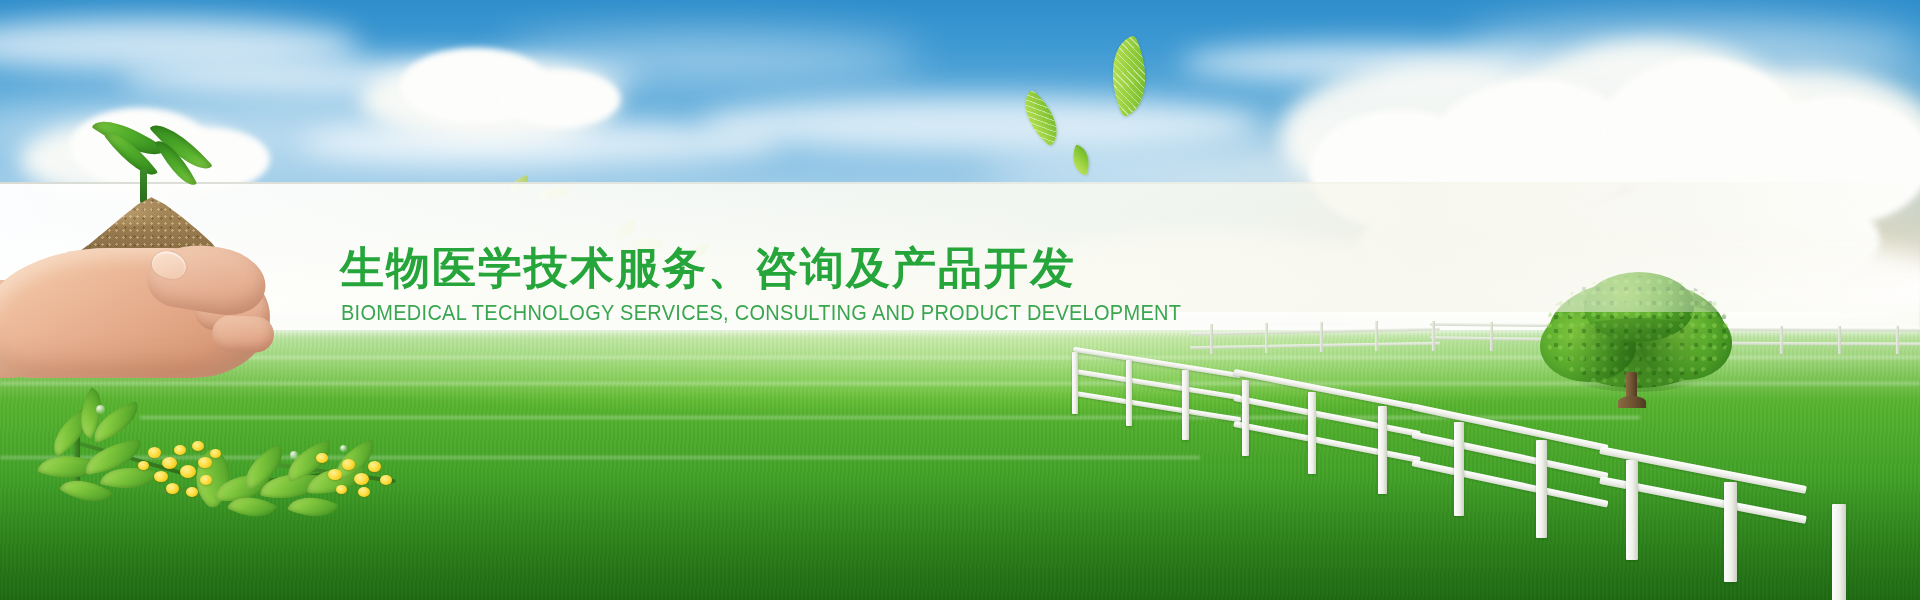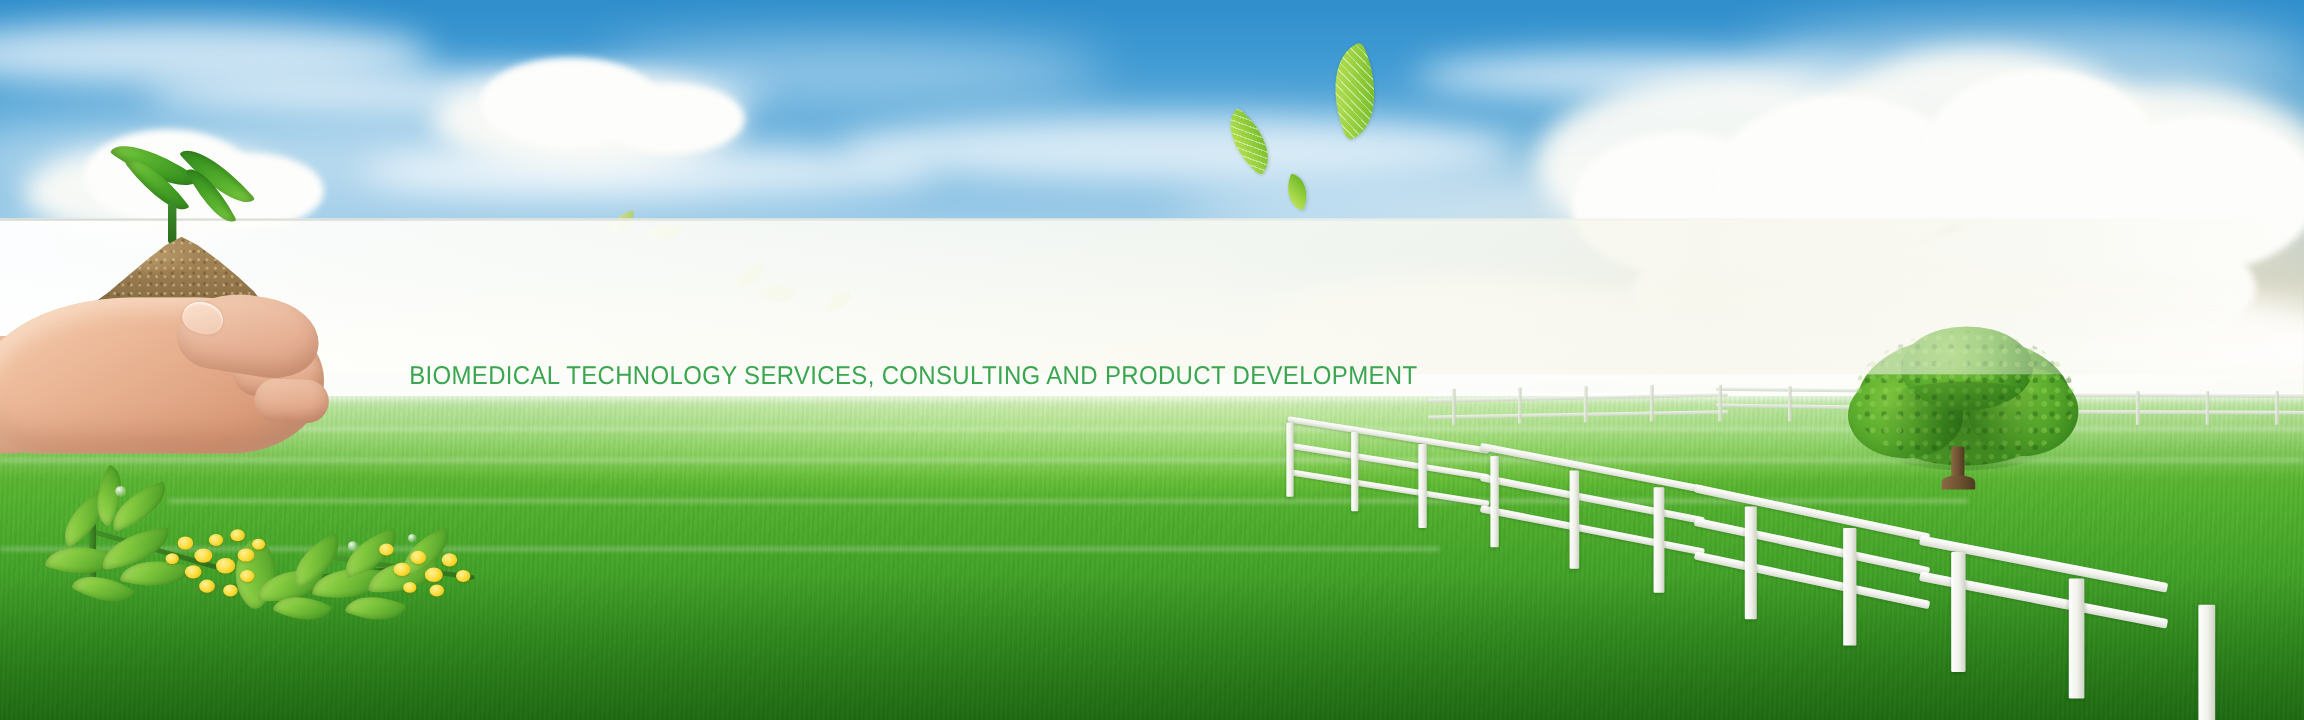--- a/index.html
+++ b/index.html
@@ -454,20 +454,21 @@
     <div class="canopy" style="left:44px; top:0px;  width:110px; height:70px;"></div>
     <div class="canopy-tex" style="left:4px;  top:4px;  width:186px; height:112px;"></div>
     <div class="canopy-dark" style="left:4px;  top:46px; width:186px; height:74px;"></div>
     <div class="trunk" style="left:86px; top:100px; width:11px; height:34px;"></div>
     <div class="trunk" style="left:78px; top:124px; width:28px; height:12px; border-radius:50% 50% 0 0;"></div>
   </div>
 
   <div class="text-band"></div>
   <div class="text-band-top"></div>
 
+  <h1 class="headline">生物医学技术服务、咨询及产品开发</h1>
 
   <p class="subhead">BIOMEDICAL TECHNOLOGY SERVICES, CONSULTING AND PRODUCT DEVELOPMENT</p>
 
   <div class="hand-scene">
 
     <div class="blade" style="left:112px; top:-14px; width:74px;  height:24px; transform:rotate(34deg);"></div>
     <div class="blade" style="left:120px; top:4px;   width:62px;  height:20px; transform:rotate(52deg);"></div>
     <div class="blade" style="left:166px; top:-4px;  width:70px;  height:22px; transform:rotate(-132deg);"></div>
     <div class="blade" style="left:168px; top:14px;  width:56px;  height:18px; transform:rotate(-118deg);"></div>
     <div class="stem"></div>

